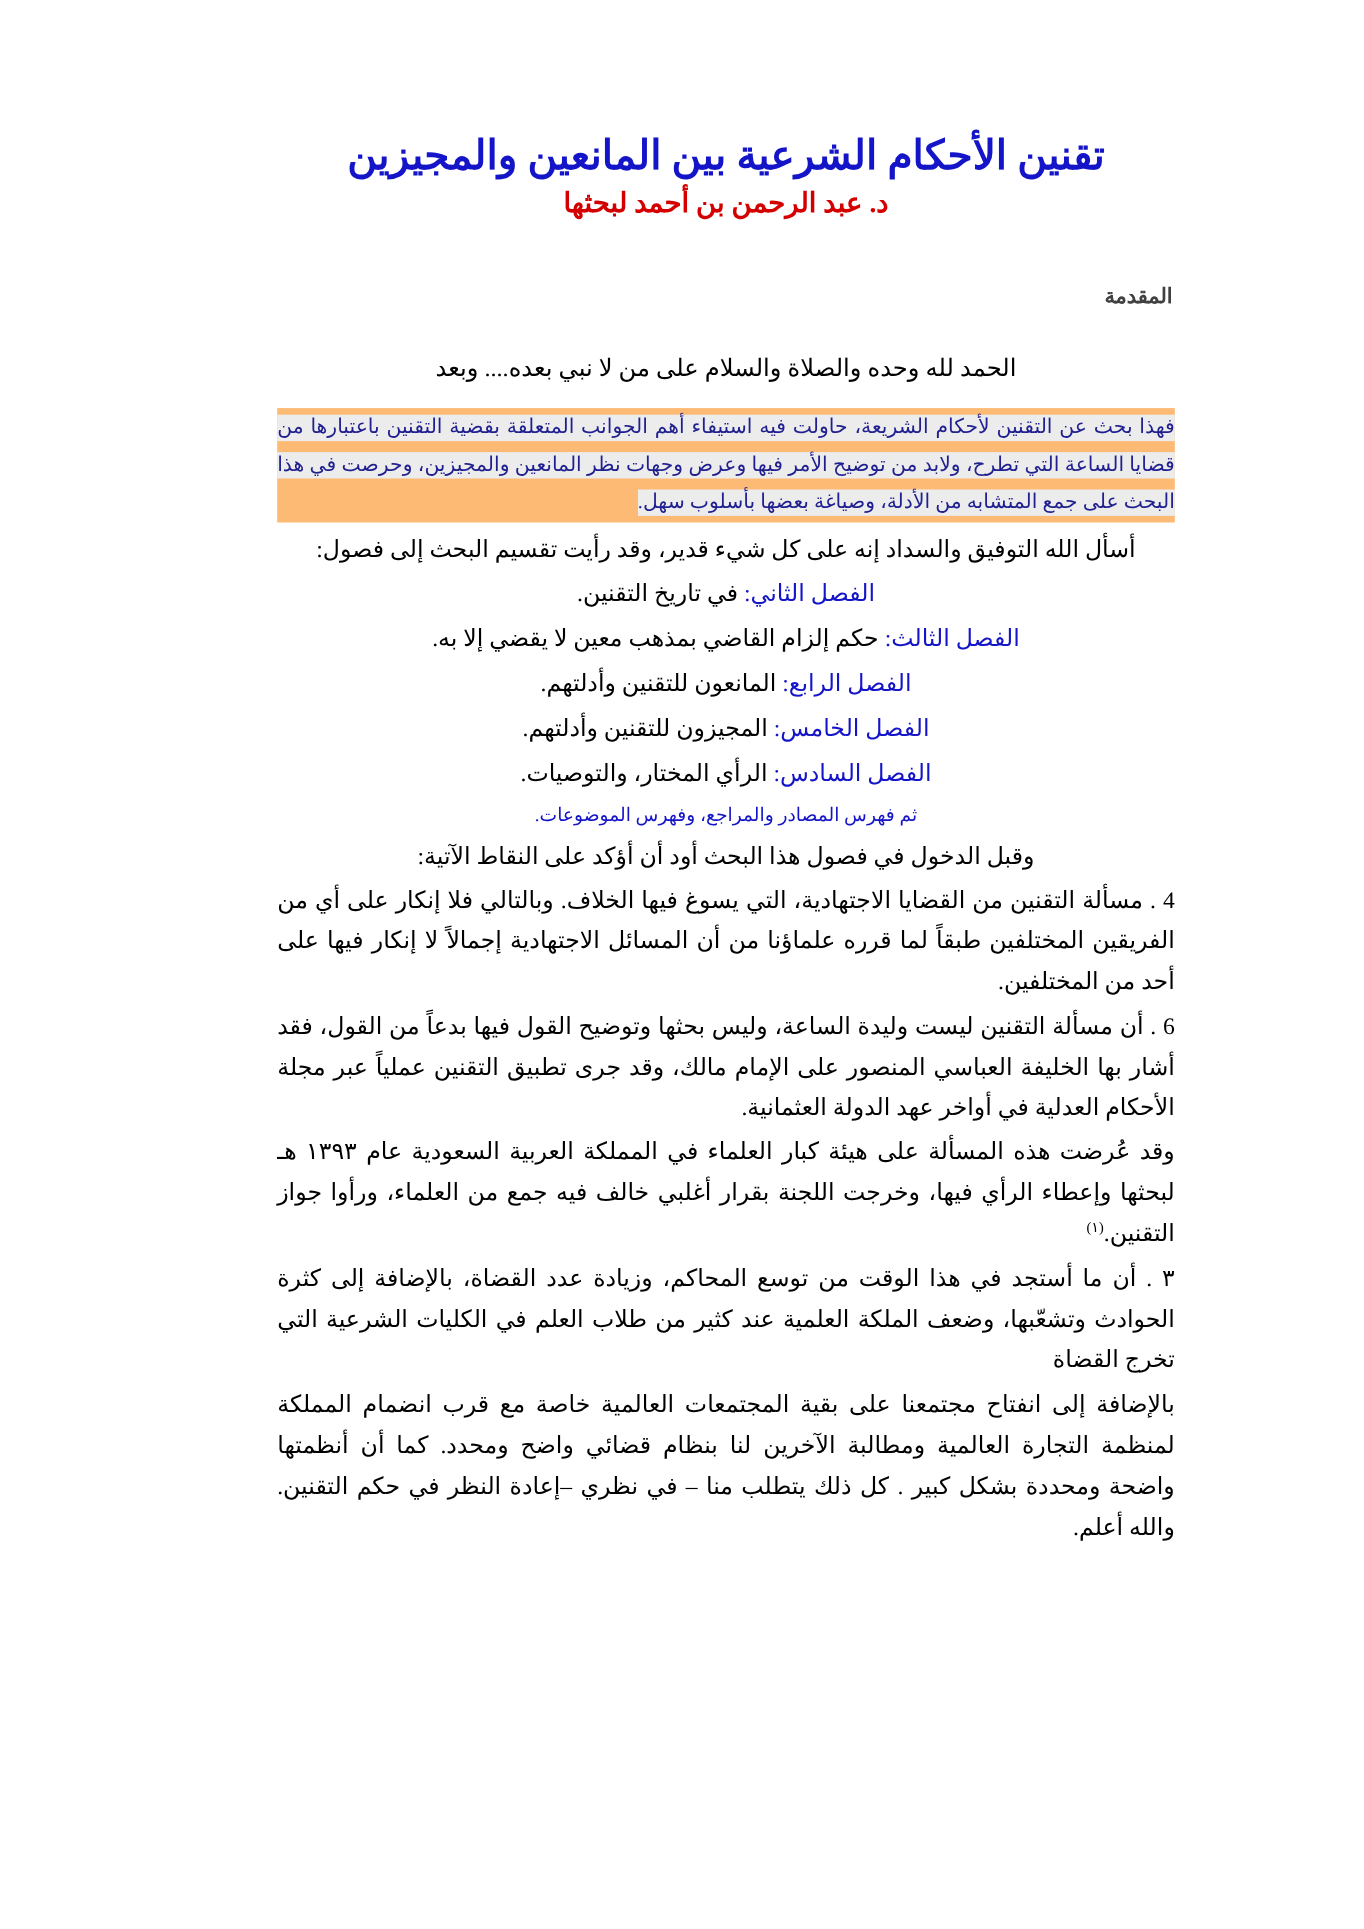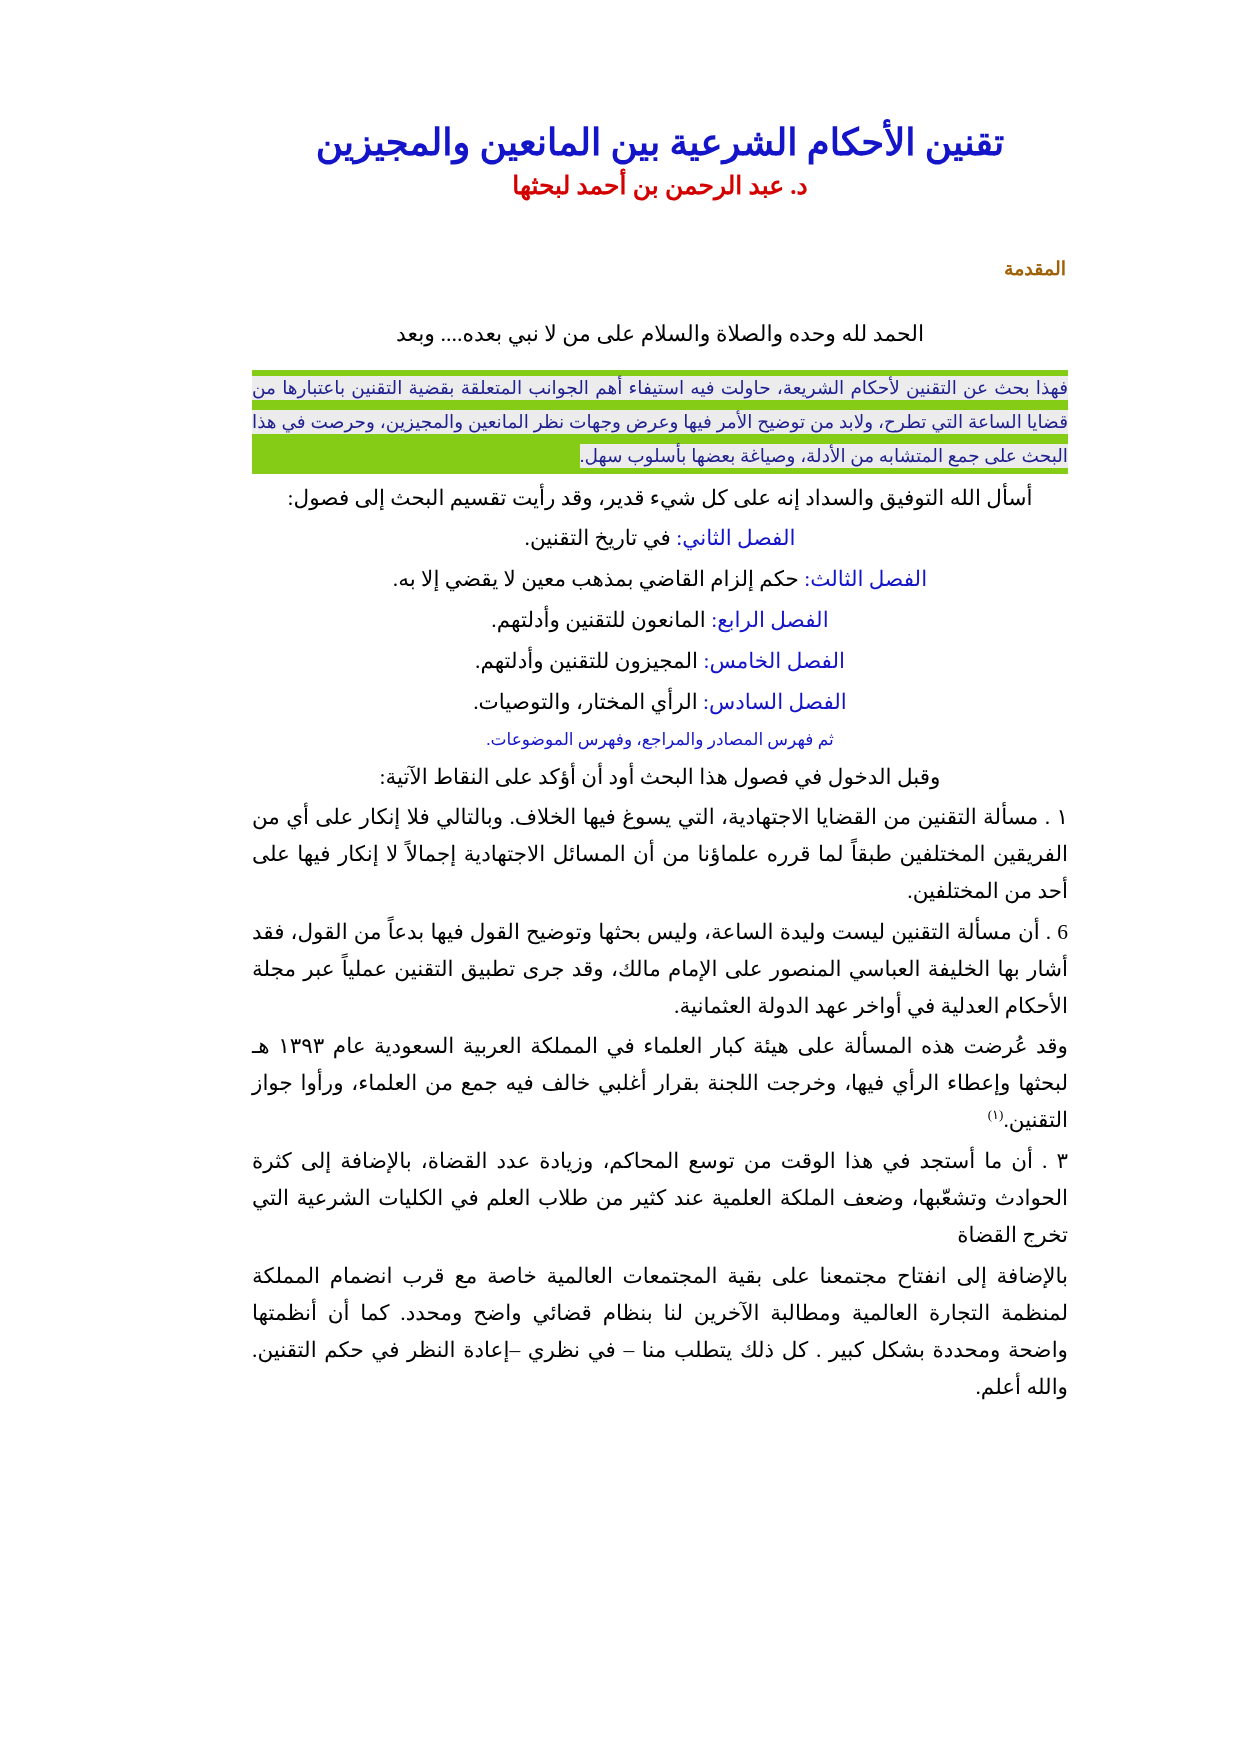--- a/index.html
+++ b/index.html
@@ -43,21 +43,21 @@
   .doc-author {
     text-align: center;
     color: #d40000;
     font-weight: bold;
     font-size: 25px;
     line-height: 1.3;
     margin: 0 0 54px 0;
   }
   .section-heading {
     text-align: right;
-    color: #a16207;
+    color: #404040;
     font-weight: bold;
     font-size: 19px;
     margin: 0 0 36px 0;
     padding-right: 2px;
   }
   p.body {
     font-size: 21.5px;
     line-height: 1.68;
     margin: 0 0 4px 0;
     text-align: justify;
@@ -67,21 +67,21 @@
   p.body-centerish {
     text-align: center;
   }
   p.first-line {
     text-align: center;
     font-size: 22px;
     line-height: 1.68;
     margin: 0 0 6px 0;
   }
   .highlight-block {
-    background: #84cc16;
+    background: #fdba74;
     color: #1f1f8f;
     font-size: 18.5px;
     line-height: 1.85;
     text-align: justify;
     text-justify: inter-word;
     margin: 17px 0 6px 0;
     padding: 1px 0 1px 0;
     display: block;
   }
   .highlight-block span.hl {
@@ -152,21 +152,21 @@
     <p class="chapter-line"><span class="chapter-label">الفصل الرابع:</span><span class="chapter-text"> المانعون للتقنين وأدلتهم.</span></p>
 
     <p class="chapter-line"><span class="chapter-label">الفصل الخامس:</span><span class="chapter-text"> المجيزون للتقنين وأدلتهم.</span></p>
 
     <p class="chapter-line"><span class="chapter-label">الفصل السادس:</span><span class="chapter-text"> الرأي المختار، والتوصيات.</span></p>
 
     <p class="blue-line">ثم فهرس المصادر والمراجع، وفهرس الموضوعات.</p>
 
     <p class="body body-centerish">وقبل الدخول في فصول هذا البحث أود أن أؤكد على النقاط الآتية:</p>
 
-    <p class="numbered">١ . مسألة التقنين من القضايا الاجتهادية، التي يسوغ فيها الخلاف. وبالتالي فلا إنكار على أي من الفريقين المختلفين طبقاً لما قرره علماؤنا من أن المسائل الاجتهادية إجمالاً لا إنكار فيها على أحد من المختلفين.</p>
+    <p class="numbered">4 . مسألة التقنين من القضايا الاجتهادية، التي يسوغ فيها الخلاف. وبالتالي فلا إنكار على أي من الفريقين المختلفين طبقاً لما قرره علماؤنا من أن المسائل الاجتهادية إجمالاً لا إنكار فيها على أحد من المختلفين.</p>
 
     <p class="numbered">6 . أن مسألة التقنين ليست وليدة الساعة، وليس بحثها وتوضيح القول فيها بدعاً من القول، فقد أشار بها الخليفة العباسي المنصور على الإمام مالك، وقد جرى تطبيق التقنين عملياً عبر مجلة الأحكام العدلية في أواخر عهد الدولة العثمانية.</p>
 
     <p class="numbered"><span>وقد عُرضت هذه المسألة على هيئة كبار العلماء في المملكة العربية السعودية عام ١٣٩٣ هـ لبحثها وإعطاء الرأي فيها، وخرجت اللجنة بقرار أغلبي خالف فيه جمع من العلماء، ورأوا جواز التقنين.</span><sup class="footnote-marker">(١)</sup></p>
 
     <p class="numbered">٣ . أن ما أستجد في هذا الوقت من توسع المحاكم، وزيادة عدد القضاة، بالإضافة إلى كثرة الحوادث وتشعّبها، وضعف الملكة العلمية عند كثير من طلاب العلم في الكليات الشرعية التي تخرج القضاة</p>
 
     <p class="numbered indent-block">بالإضافة إلى انفتاح مجتمعنا على بقية المجتمعات العالمية خاصة مع قرب انضمام المملكة لمنظمة التجارة العالمية ومطالبة الآخرين لنا بنظام قضائي واضح ومحدد. كما أن أنظمتها واضحة ومحددة بشكل كبير . كل ذلك يتطلب منا – في نظري –إعادة النظر في حكم التقنين. والله أعلم.</p>
 
   </div>

